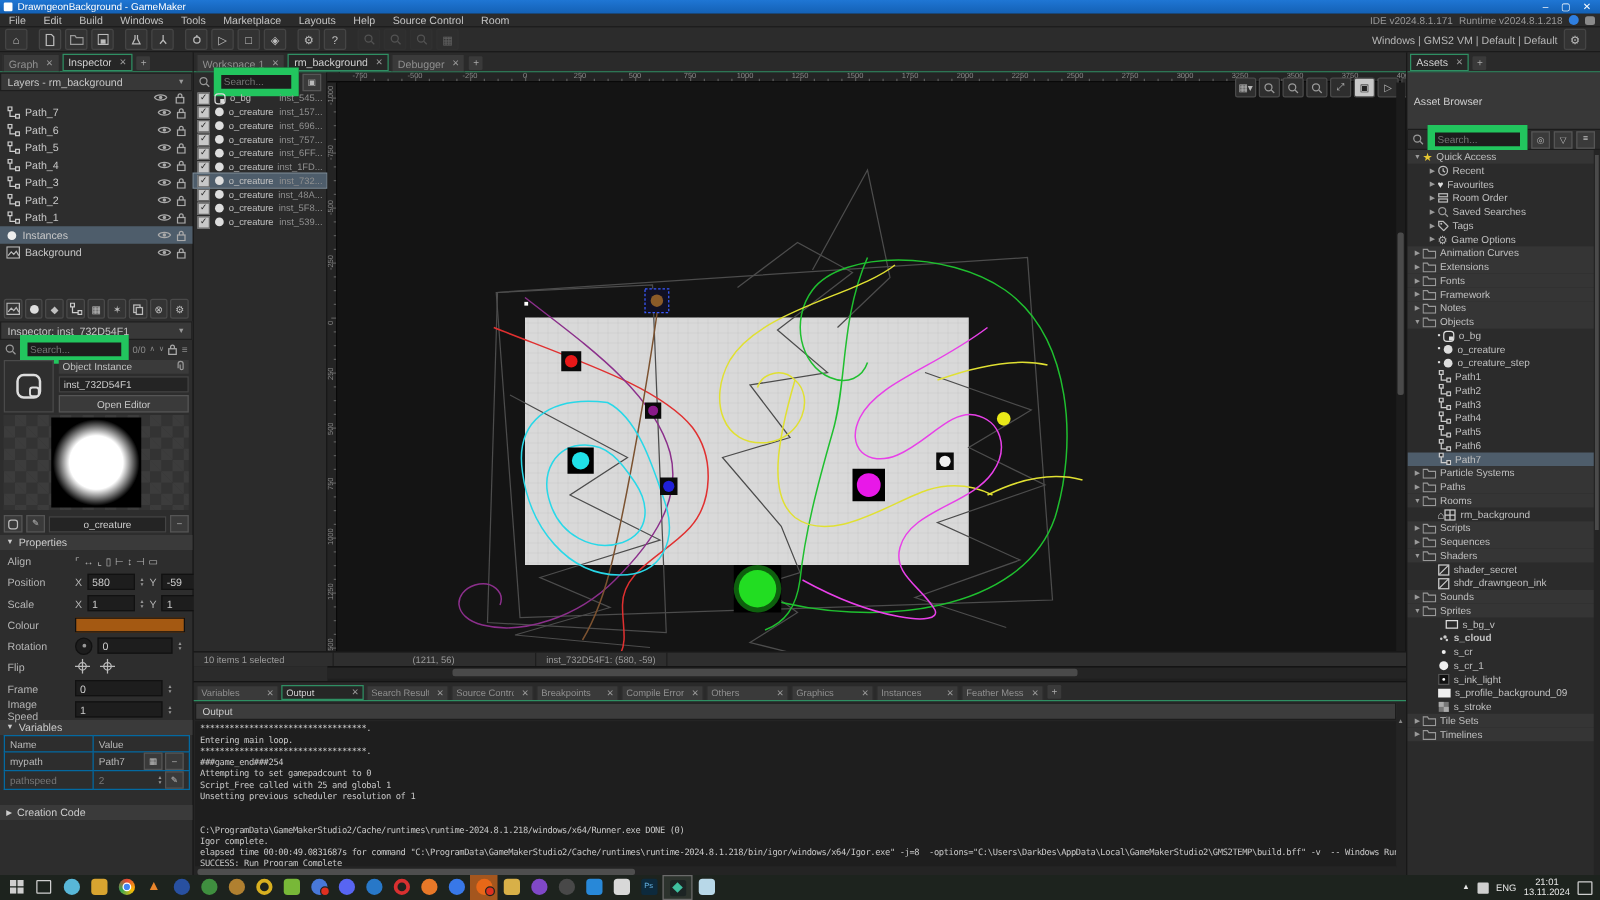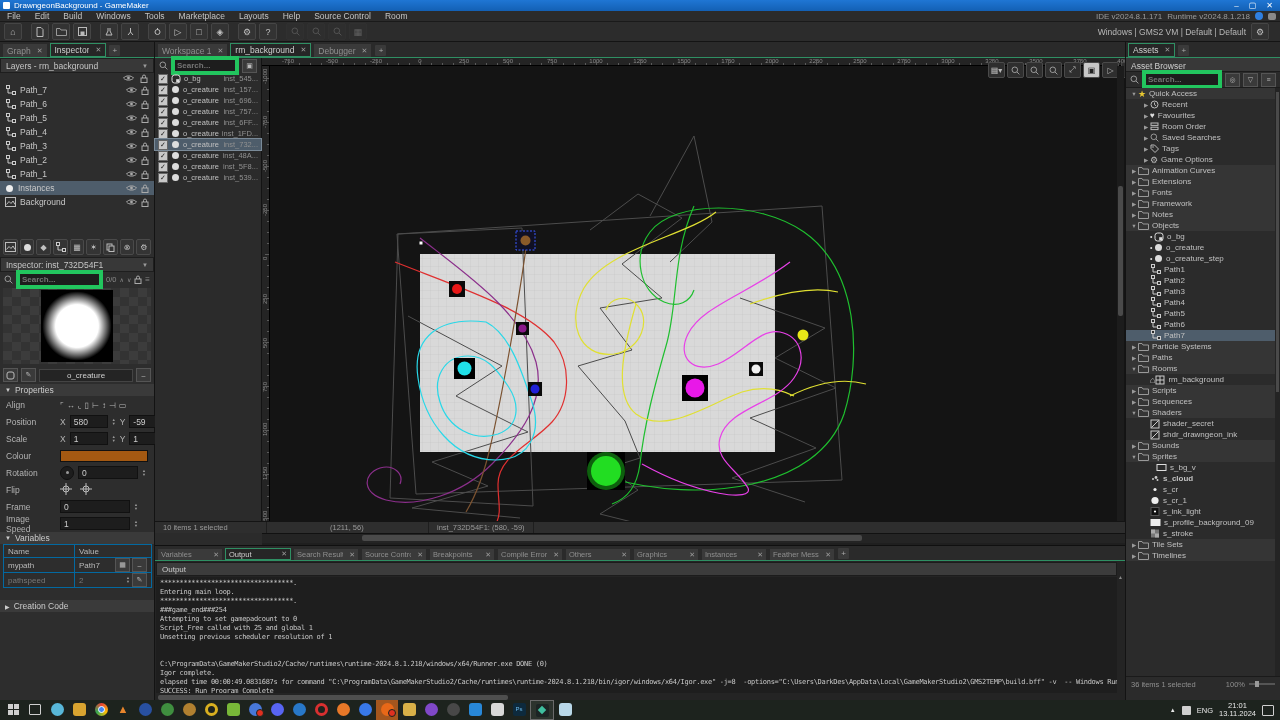--- a/index.html
+++ b/index.html
@@ -39,21 +39,21 @@
   .ddhdr{height:13px;background:#383838;border:1px solid #1e1e1e;display:flex;align-items:center;padding:0 5px;font-size:8.5px;color:#c6c6c6;}
   .ddhdr .car{margin-left:auto;font-size:6px;color:#9a9a9a;}
   .eyelock-hdr{height:10px;display:flex;justify-content:flex-end;align-items:center;padding-right:6px;gap:6px;}
   .lrow{height:14px;display:flex;align-items:center;padding:0 5px;gap:4px;}
   .lrow.sel{background:#4e5d6b;}
   .lrow .nm{flex:1;color:#c8c8c8;}
   .ic{display:inline-flex;align-items:center;justify-content:center;}
   #layer-tools{display:flex;gap:2px;padding:2px 3px;margin-top:28px;}
   .ltool{width:14px;height:14px;border:1px solid #4a4a4a;background:#343434;border-radius:2px;display:flex;align-items:center;justify-content:center;color:#c0c0c0;font-size:8px;}
   .srow{height:14px;display:flex;align-items:center;gap:3px;padding:0 4px;color:#8a8a8a;}
-  .srow input{flex:1;min-width:0;background:#1d1d1d;border:4px solid #22c55e;color:#aaa;font-size:8px;height:11px;padding:0 2px;font-family:inherit;font-weight:bold;}
+  .srow input{flex:1;min-width:0;background:#1d1d1d;border:6px solid #22c55e;color:#aaa;font-size:8px;height:11px;padding:0 2px;font-family:inherit;}
   #obj-card{margin:2px 3px;display:flex;gap:4px;}
   #obj-card .bigico{width:38px;height:40px;border:1px solid #4a4a4a;background:#2f2f2f;display:flex;align-items:center;justify-content:center;}
   #obj-card .col{flex:1;display:flex;flex-direction:column;gap:2px;}
   .minihdr{background:#3a3a3a;font-size:8px;color:#c0c0c0;height:11px;display:flex;align-items:center;padding:0 3px;}
   .fldbox{background:#242424;border:1px solid #444;height:11px;font-size:8px;color:#cfcfcf;display:flex;align-items:center;padding:0 3px;}
   .btn{background:#3a3a3a;border:1px solid #555;height:12px;font-size:8px;color:#c8c8c8;display:flex;align-items:center;justify-content:center;}
   #preview{margin:2px 3px;height:76px;background:#333;background-image:linear-gradient(45deg,#3c3c3c 25%,transparent 25%,transparent 75%,#3c3c3c 75%),linear-gradient(45deg,#3c3c3c 25%,transparent 25%,transparent 75%,#3c3c3c 75%);background-size:18px 18px;background-position:0 0,9px 9px;display:flex;align-items:center;justify-content:center;}
   #preview .blk{width:72px;height:72px;background:#000;background-image:radial-gradient(circle,#ffffff 0 42%,rgba(255,255,255,0) 68%);}
   #objrow{display:flex;align-items:center;gap:3px;padding:2px 3px;}
   .sechdr{height:12px;background:#3a3a3a;display:flex;align-items:center;padding:0 5px;font-size:8.5px;color:#cccccc;gap:4px;}
@@ -105,21 +105,21 @@
   #out-hdr{height:12px;background:#3c3c3c;border:1px solid #1c1c1c;margin:1px 8px 0 1px;display:flex;align-items:center;padding:0 5px;font-size:8px;color:#cccccc;}
   #console{position:relative;height:112px;overflow:hidden;background:#1e1e1e;margin:1px 8px 0 1px;padding:2px 4px;}
   #console .cl{font-family:"DejaVu Sans Mono",monospace;font-size:7px;letter-spacing:-0.3px;line-height:9px;color:#c8c8c8;white-space:pre;}
   #out-hscroll{height:8px;background:#242424;margin:1px 8px 0 1px;position:relative;}
   #out-hscroll .thumb{position:absolute;left:2px;top:1px;width:350px;height:5px;background:#4e4e4e;border-radius:2px;}
   #out-vscroll{position:absolute;right:1px;top:28px;width:7px;height:118px;background:#242424;}
   #out-vscroll .arr{font-size:5px;color:#888;text-align:center;line-height:7px;}
 
   
   #right-panel{left:1125px;top:42px;width:155px;height:658px;background:#2b2b2b;border-left:1px solid #131313;box-sizing:border-box;font-size:8.5px;color:#bcbcbc;}
-  #asset-title{height:13px;background:#383838;border-bottom:1px solid #1c1c1c;display:flex;align-items:flex-end;padding:0 5px;color:#cfcfcf;}
+  #asset-title{height:13px;background:#383838;border-bottom:1px solid #1c1c1c;display:flex;align-items:center;padding:16px 5px;color:#cfcfcf;}
   #asset-tree{height:588px;overflow:hidden;position:relative;background:#2b2b2b;}
   .arow{height:11px;display:flex;align-items:center;font-size:8px;color:#c0c0c0;position:relative;}
   .arow.sec{background:#353535;}
   .arow.sel{background:#4e5d6b;}
   .arow .arr{width:8px;font-size:5.5px;color:#9a9a9a;text-align:center;flex-shrink:0;}
   .arow .dot{width:4px;color:#ddd;font-size:7px;flex-shrink:0;}
   #asset-foot{height:14px;border-top:1px solid #1a1a1a;display:flex;align-items:center;padding:0 5px;font-size:7.5px;color:#8f8f8f;gap:4px;}
   #asset-foot .slider{width:26px;height:2px;background:#555;position:relative;}
   #asset-foot .slider i{position:absolute;left:6px;top:-2px;width:4px;height:6px;background:#999;}
   #tree-scroll{position:absolute;right:0;top:0;width:5px;height:588px;background:#242424;}
@@ -515,20 +515,42 @@
       <span style="font-size:7.5px;">0/0</span>
       <span style="font-size:6px;">∧</span>
       <span style="font-size:6px;">∨</span>
       <span class="ic">
           <svg width="8" height="9" viewBox="0 0 8 9">
             <rect x="1" y="4" width="6" height="4.5" fill="none" stroke="#aaa"></rect>
             <path d="M2.5 4V2.5a1.5 1.5 0 013 0V4" fill="none" stroke="#aaa"></path>
           </svg>
         </span>
       <span style="font-size:8px;">≡</span>
+    </div>
+    <div id="obj-card">
+      <div class="bigico">
+        <svg width="24" height="24" viewBox="0 0 24 24">
+            <rect x="3" y="3" width="18" height="18" rx="5" fill="none" stroke="#ddd" stroke-width="2"></rect>
+            <rect x="13" y="13" width="7" height="7" rx="2" fill="#2f2f2f" stroke="#ddd" stroke-width="1.5"></rect>
+          </svg>
+      </div>
+      <div class="col">
+        <div class="minihdr">
+          <span>Object Instance</span>
+          <span style="margin-left:auto;"><svg width="7" height="9" viewBox="0 0 7 9">
+                <path d="M1.5 6.5V3a2 2 0 014 0v3.5a1.2 1.2 0 01-2.4 0V3.5" fill="none" stroke="#999"></path>
+              </svg></span>
+        </div>
+        <div class="fldbox">
+            <span>inst_732D54F1</span>
+          </div>
+        <div class="btn">
+            <span>Open Editor</span>
+          </div>
+      </div>
     </div>
     <div id="preview">
         <div class="blk"></div>
       </div>
     <div id="objrow">
       <span class="sqbtn">
           <svg width="9" height="9">
             <rect x="1" y="1" width="7" height="7" rx="2" fill="none" stroke="#bbb"></rect>
           </svg>
         </span>

